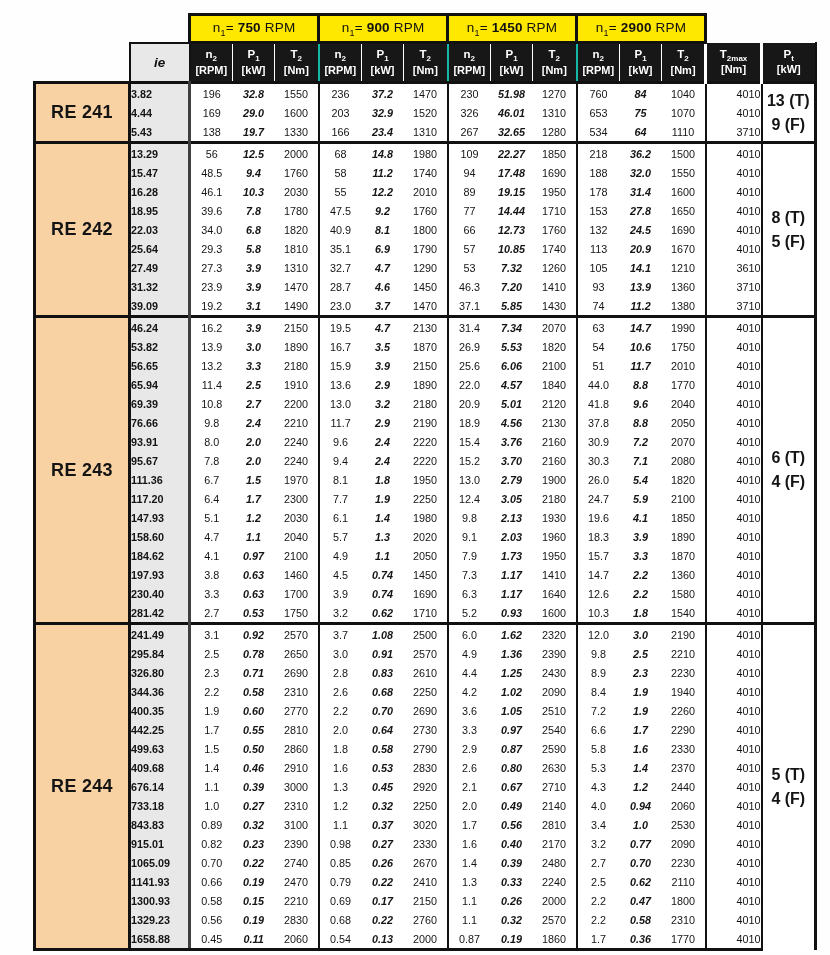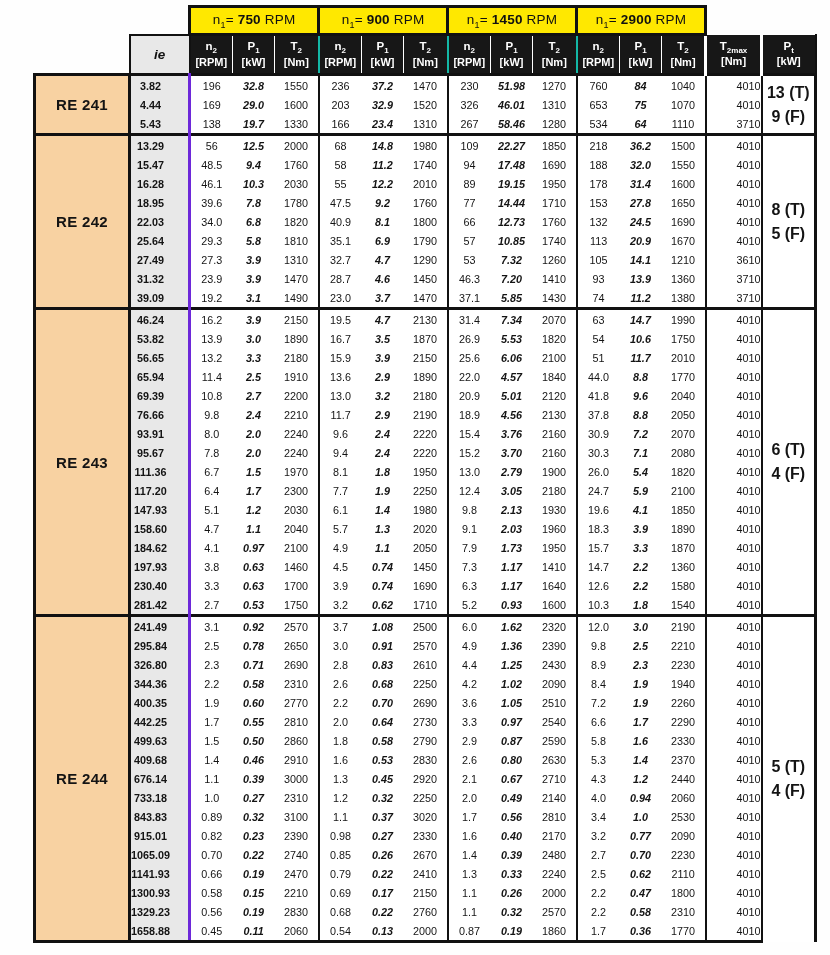--- a/index.html
+++ b/index.html
@@ -1,18 +1,18 @@
 <!DOCTYPE html>
 <html style="--yellow: #FFE800; --header_black: #171717; --model_peach: #F8D2A2; --ie_gray: #E8E8E8; --border: #111111;"><head>
 <meta charset="utf-8">
 <style>
   html,body{margin:0;padding:0;background:#ffffff;}
   body{width:830px;height:955px;font-family:"Liberation Sans",sans-serif;position:relative;}
   .page{position:relative;width:830px;height:955px;background:#fefefe;overflow:hidden;}
-  table{position:absolute;left:33px;top:5px;border-collapse:collapse;table-layout:fixed;}
+  table{position:absolute;left:33px;top:13px;border-collapse:collapse;table-layout:fixed;}
   col.c-model{width:95px;} col.c-ie{width:52px;}
   col.c-n2{width:43px;} col.c-p1{width:42px;} col.c-t2{width:44px;}
   col.c-t2max{width:56px;} col.c-pt{width:54px;}
 
   
   th.speed{background:var(--yellow,#FFE800);border:3px solid #111;height:23px;
     font-size:13.5px;font-weight:400;color:#111;padding:1px 0;letter-spacing:.2px;}
   th.speed sub{font-size:9px;}
   th.speed b{font-weight:700;}
   td.blank{border:none;background:transparent;}
@@ -25,23 +25,23 @@
   th.gh{border-left:2px solid #14b8a6;}
   th.side{border-left:3px solid #fff;border-right:1.5px solid #fff;}
   th.side-last{border-right:2.5px solid #111;}
   th.ie-head{background:var(--ie_gray,#E8E8E8);border:2.5px solid #111;
     font-weight:700;font-style:italic;font-size:13.5px;color:#111;}
 
   
   tbody td{font-size:10.8px;height:19px;padding:0;text-align:center;color:#141414;
     white-space:nowrap;background:#fff;}
   td.model-cell{background:var(--model_peach,#F8D2A2);border:3px solid #111;
-    font-weight:700;font-size:15px;letter-spacing:.3px;}
-  td.ie-cell{background:var(--ie_gray,#E8E8E8);border-left:3px solid #111;border-right:3px solid #6d28d9;
-    font-weight:700;text-align:center;padding-right:18px;}
+    font-weight:700;font-size:18px;letter-spacing:.3px;}
+  td.ie-cell{background:var(--ie_gray,#E8E8E8);border-left:3px solid #111;border-right:3px solid #404040;
+    font-weight:700;text-align:left;padding-right:18px;}
   td.p1{font-weight:700;font-style:italic;}
   td.gs{border-left:2.5px solid #111;}
   td.t2max-cell{border-left:2.5px solid #111;border-right:2.5px solid #111;text-align:right;}
   td.pt-cell{border-right:3px solid #111;font-weight:700;font-size:16px;line-height:1.5;vertical-align:middle;}
   tr.sec-start td{border-top:3px solid #111;}
   tbody tr:last-child td{border-bottom:3px solid #111;}
 </style>
 </head>
 <body>
 
@@ -175,21 +175,21 @@
         </tr>
         <tr>
           <td class="ie-cell">5.43</td>
           <td class="n2 gs">138</td>
           <td class="p1">19.7</td>
           <td class="t2">1330</td>
           <td class="n2 gs">166</td>
           <td class="p1">23.4</td>
           <td class="t2">1310</td>
           <td class="n2 gs">267</td>
-          <td class="p1">58.46</td>
+          <td class="p1">32.65</td>
           <td class="t2">1280</td>
           <td class="n2 gs">534</td>
           <td class="p1">64</td>
           <td class="t2">1110</td>
           <td class="t2max-cell">3710</td>
         </tr>
         <tr class="sec-start">
           <td class="model-cell" rowspan="9">RE 242</td>
           <td class="ie-cell">13.29</td>
           <td class="n2 gs">56</td>

